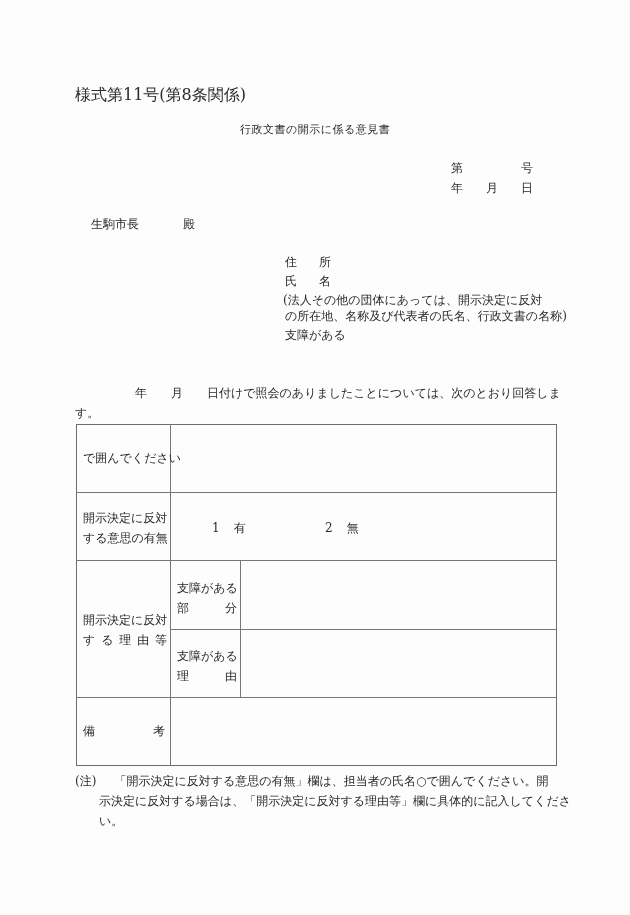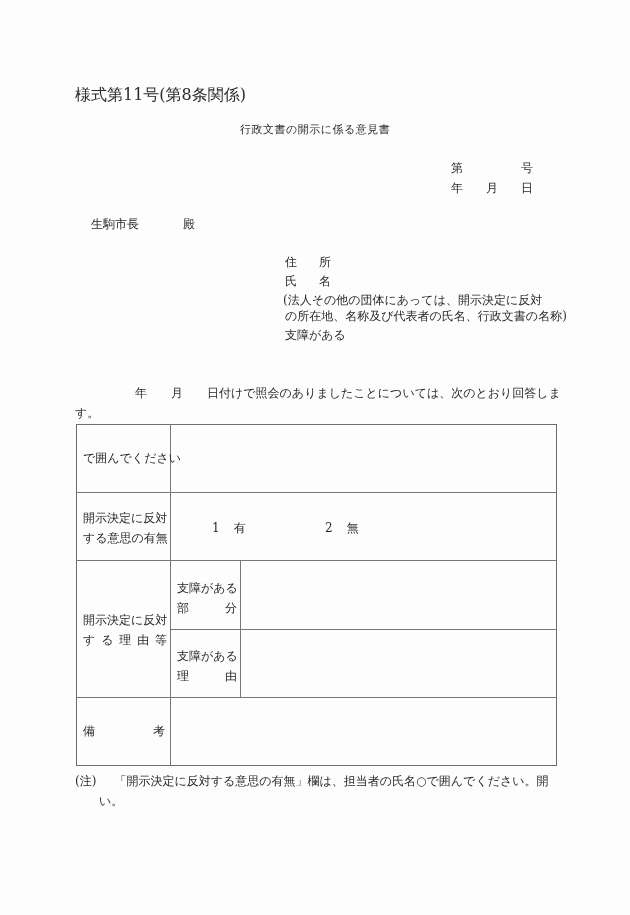--- a/index.html
+++ b/index.html
@@ -123,14 +123,15 @@
 <div class="cell-text" style="left:242px;top:631px;width:313px;height:65px;"></div>
 
 <div class="cell-text spread" style="left:83px;top:721px;width:82px;">
   <span>備</span>
   <span>考</span>
 </div>
 <div class="cell-text" style="left:172px;top:699px;width:383px;height:65px;"></div>
 
 <div class="note">
   <div class="row"><span>(注)</span><span style="display:inline-block;width:18px"></span><span>「開示決定に反対する意思の有無」欄は、担当者の氏名○で囲んでください。開</span></div>
+  <div class="row indent">示決定に反対する場合は、「開示決定に反対する理由等」欄に具体的に記入してくださ</div>
   <div class="row indent">い。</div>
 </div>
 
 </body></html>

